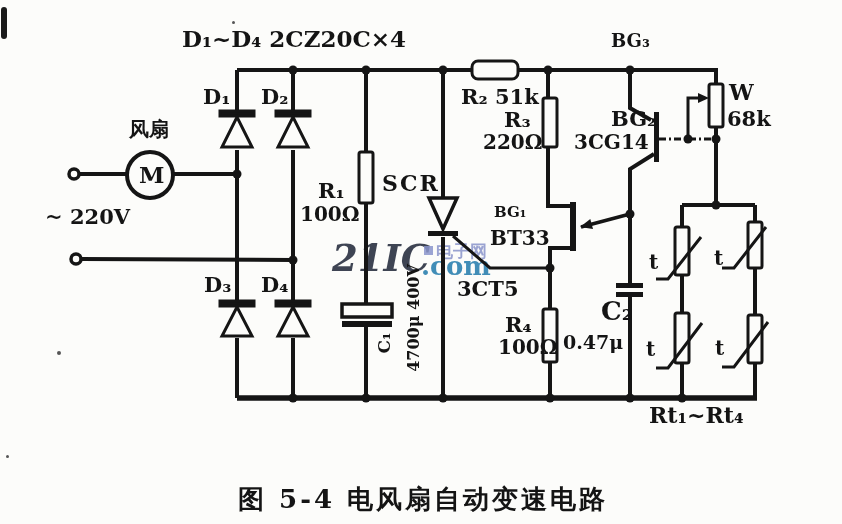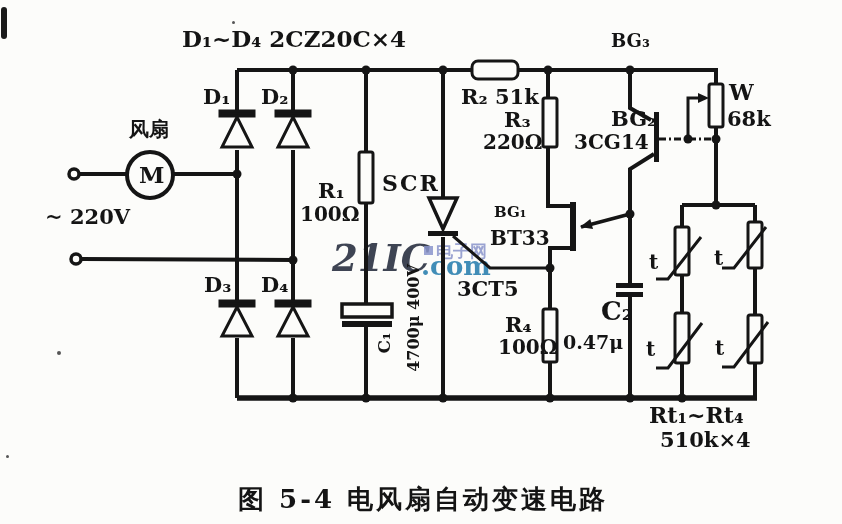--- a/index.html
+++ b/index.html
@@ -175,16 +175,15 @@
   <div class="lbl" style="left:498px;top:337px;font-size:20px;">100Ω</div>
   <div class="lbl" style="left:601px;top:274px;font-size:26px;margin-top:24px;">C₂</div>
   <div class="lbl" style="left:563px;top:297px;font-size:19px;margin-top:36px;">0.47μ</div>
   <div class="lbl" style="left:729px;top:81px;font-size:22px;">W</div>
   <div class="lbl" style="left:727px;top:108px;font-size:21px;">68k</div>
   <div class="lbl" style="left:649px;top:252px;font-size:20px;">t</div>
   <div class="lbl" style="left:714px;top:248px;font-size:20px;">t</div>
   <div class="lbl" style="left:646px;top:339px;font-size:20px;">t</div>
   <div class="lbl" style="left:715px;top:338px;font-size:20px;">t</div>
   <div class="lbl" style="left:649px;top:404px;font-size:22px;">Rt₁~Rt₄</div>
-  <div class="lbl" style="left:660px;top:429px;font-size:21px;">510k×4</div>
 
   <div class="lbl caption" style="left:238px;top:486px;font-size:26px;">图 5-4  电风扇自动变速电路</div>
 </div>
 
 </body></html>

